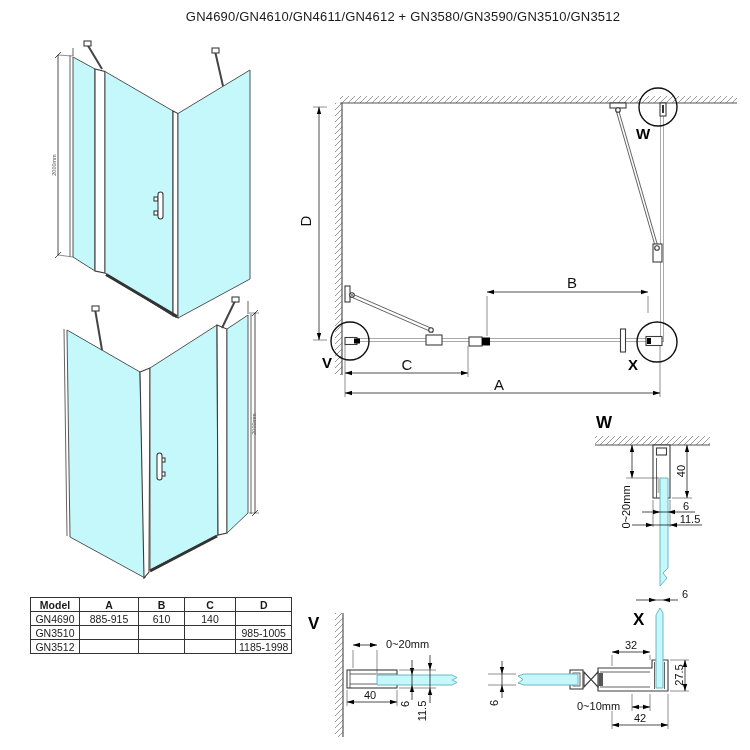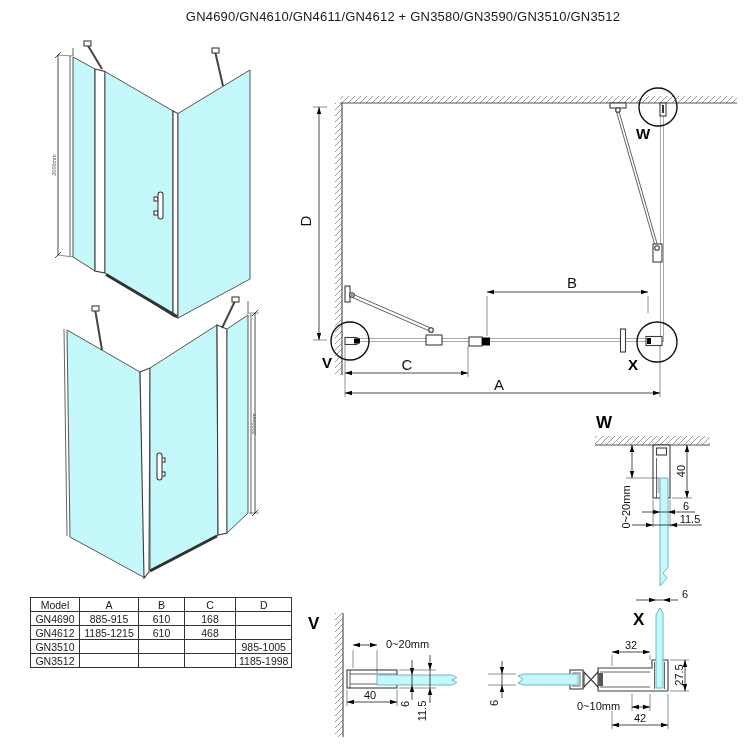--- a/index.html
+++ b/index.html
@@ -20,21 +20,21 @@
   .dimtext{font-size:11px;fill:#111;}
   .biglabel{font-size:15px;fill:#111;}
   .boldlabel{font-size:15px;font-weight:bold;fill:#000;}
   .tinytext{font-size:5.5px;fill:#555;}
   .circ{fill:none;stroke:#111;stroke-width:1.4;}
   .bar{stroke:#444;stroke-width:2;fill:none;}
   .frame{stroke:#333;stroke-width:3;fill:none;}
   #spec-table{left:30px;top:597px;}
   #spec-table table{border-collapse:collapse;border:1.6px solid #222;font-size:10.5px;}
   #spec-table th,#spec-table td{border:1px solid #333;height:13px;padding:0 3px;text-align:center;font-weight:normal;}
-  #spec-table th{min-width:38px;}
+  #spec-table th{min-width:38px;font-weight:bold;}
   #spec-table td:nth-child(1),#spec-table th:nth-child(1){min-width:42px;}
   #spec-table td:nth-child(2),#spec-table th:nth-child(2){min-width:52px;}
   #spec-table td:nth-child(3),#spec-table th:nth-child(3){min-width:39px;}
   #spec-table td:nth-child(4),#spec-table th:nth-child(4){min-width:44px;}
   #spec-table td:nth-child(5),#spec-table th:nth-child(5){min-width:44px;}
 </style>
 </head>
 <body>
 
 <div class="canvas">
@@ -362,28 +362,21 @@
             <th>B</th>
             <th>C</th>
             <th>D</th>
           </tr>
         </thead>
       <tbody>
           <tr>
             <td>GN4690</td>
             <td>885-915</td>
             <td>610</td>
-            <td>168</td>
-            <td></td>
-          </tr>
-          <tr>
-            <td>GN4612</td>
-            <td>1185-1215</td>
-            <td>610</td>
-            <td>468</td>
+            <td>140</td>
             <td></td>
           </tr>
           <tr>
             <td>GN3510</td>
             <td></td>
             <td></td>
             <td></td>
             <td>985-1005</td>
           </tr>
           <tr>

